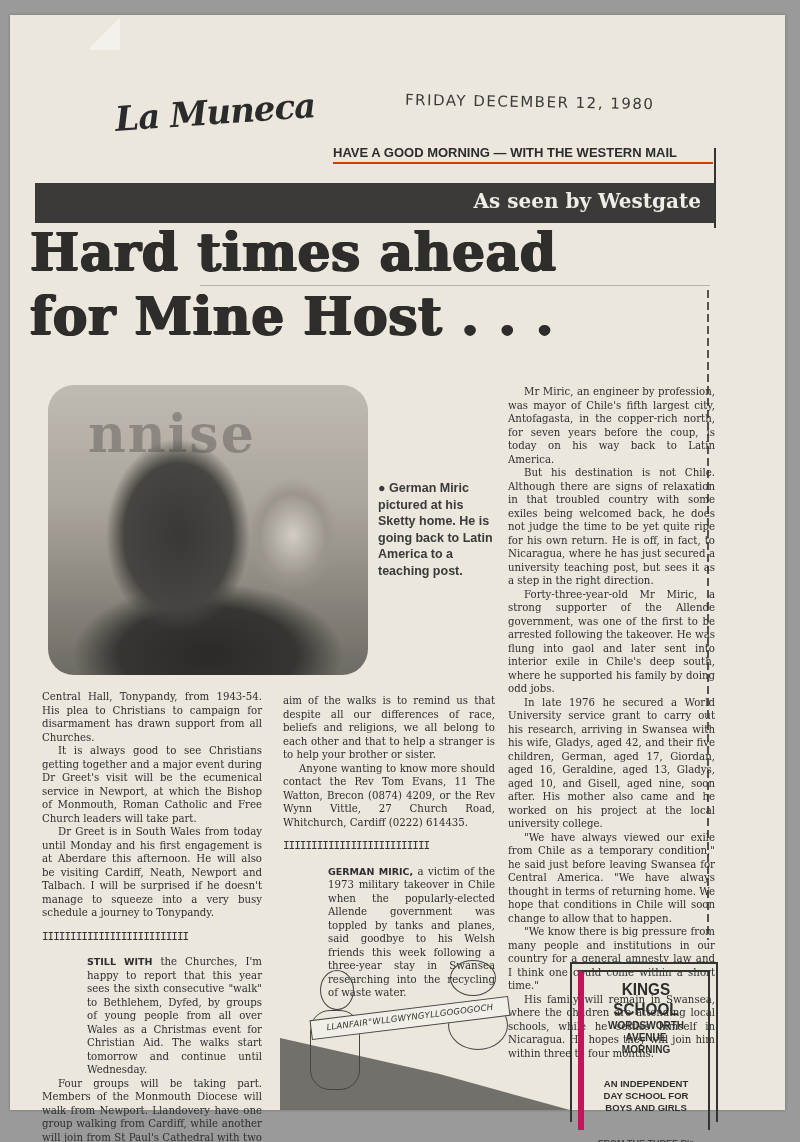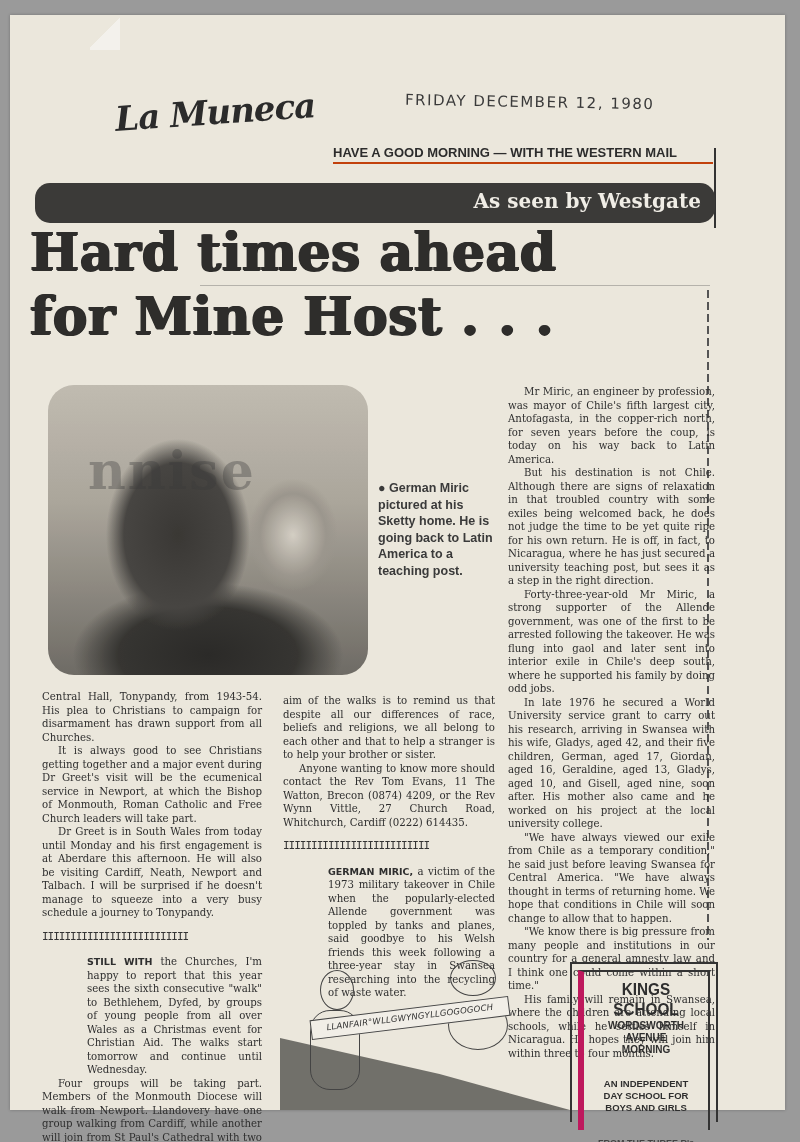--- a/index.html
+++ b/index.html
@@ -29,21 +29,21 @@
     font-size: 15px; letter-spacing: 1.5px; color: #3a3a3a; transform: rotate(1deg);
   }
   .masthead-line {
     left: 333px; top: 145px; width: 380px;
     font-family: "Liberation Sans", sans-serif; font-weight: bold; font-size: 13px;
     color: #2c2c2c; border-bottom: 2px solid #c2410c; padding-bottom: 2px; white-space: nowrap;
   }
   .right-rule { left: 714px; top: 148px; width: 2px; height: 80px; background: #333; }
 
   .band {
-    left: 25px; top: 168px; width: 680px; height: 40px; background: #3b3a38; border-radius: 15px;
+    left: 25px; top: 168px; width: 680px; height: 40px; background: #3b3a38;
   }
   .band-text {
     position: absolute; right: 14px; top: 6px;
     font-family: "DejaVu Serif", serif; font-weight: bold; font-size: 20px; color: #f0ede6;
   }
 
   .headline {
     left: 30px; top: 220px; width: 680px;
     font-family: "DejaVu Serif", serif; font-weight: 900; font-size: 52px; line-height: 64px;
     color: #2e2d2b; letter-spacing: 0.5px;
@@ -58,21 +58,21 @@
     left: 40px; top: 370px; width: 328px; height: 292px; border-radius: 26px;
     background:
       radial-gradient(ellipse 60px 75px at 245px 150px, #cfcac0 0%, #9a958c 55%, transparent 75%),
       radial-gradient(ellipse 90px 120px at 130px 150px, #3d3b38 0%, #4a4845 60%, transparent 80%),
       radial-gradient(ellipse 150px 80px at 160px 270px, #2f2e2c 0%, #3a3936 60%, transparent 90%),
       linear-gradient(180deg, #bdb8ae 0%, #a9a49a 40%, #6f6c66 100%);
     filter: contrast(1.05);
   }
   .photo-ghost {
     position: absolute; left: 40px; top: 18px; font-family: "DejaVu Serif", serif; font-weight: bold;
-    font-size: 52px; color: rgba(60,60,60,0.35); letter-spacing: 2px; margin-top: 37px;
+    font-size: 52px; color: rgba(60,60,60,0.35); letter-spacing: 2px;
   }
 
   .caption {
     left: 375px; top: 466px; width: 125px;
     font-family: Liberation Sans, sans-serif; font-weight: bold; font-size: 12.5px; line-height: 16.5px;
     color: #3a3a3a;
   }
 
   .col {
     font-family: "DejaVu Serif", serif; font-size: 10.2px; line-height: 13.5px; color: #2e2e2e;

